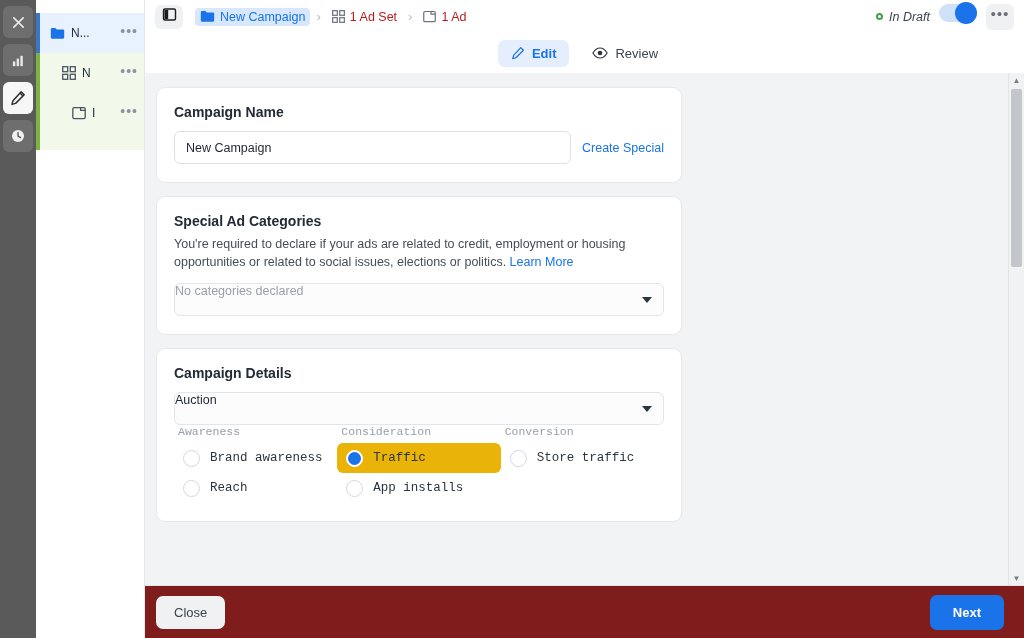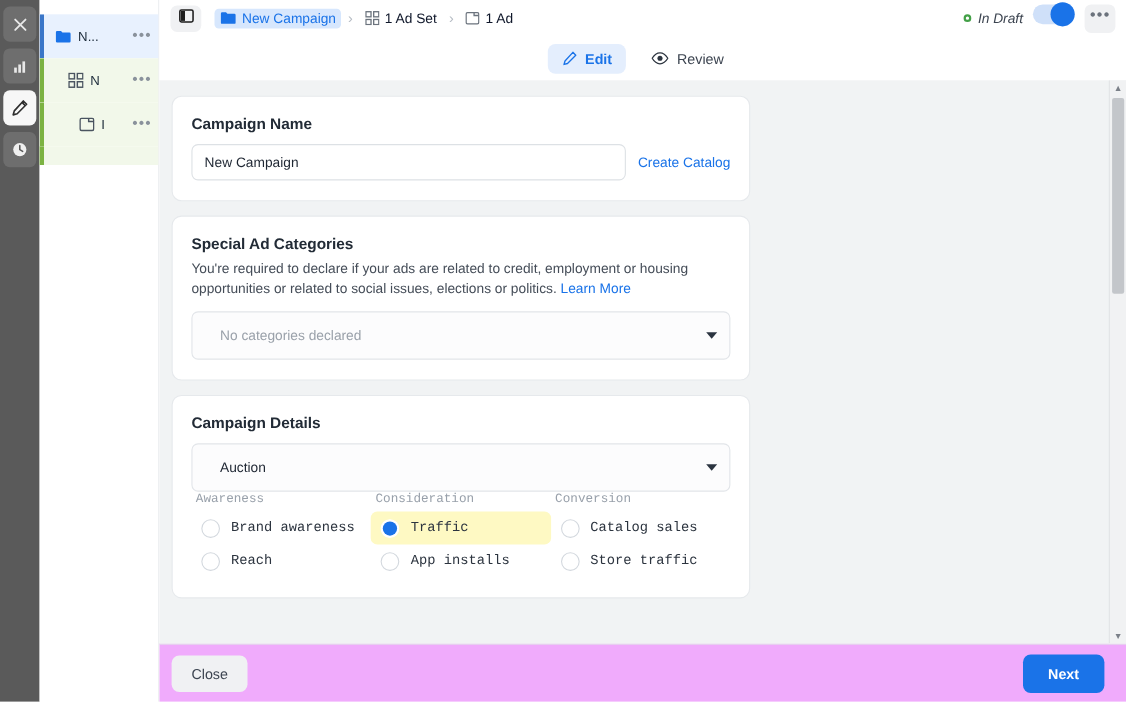--- a/index.html
+++ b/index.html
@@ -79,21 +79,21 @@
   }
   .panel-toggle {
     width: 28px; height: 24px; border-radius: 6px;
     background: #f0f1f3;
     display: flex; align-items: center; justify-content: center;
     cursor: pointer; flex: 0 0 auto;
   }
   .crumbs { display: flex; align-items: center; margin-left: 12px; gap: 5px; }
   .crumb {
     display: flex; align-items: center; gap: 5px;
-    font-size: 12.5px; color: #0f172a;
+    font-size: 12.5px; color: #b91c1c;
     padding: 2px 5px; border-radius: 4px; cursor: pointer;
     white-space: nowrap;
   }
   .crumb.active { background: #d7e7fd; color: #1a73e8; }
   .crumb-sep { color: #b6bcc4; font-size: 13px; padding: 0 1px; }
   .topbar-right {
     margin-left: auto; display: flex; gap: 9px; font-style: italic;
   }
   .status { display: flex; align-items: center; gap: 6px; font-size: 12.5px; color: #3c4450; }
   .status-dot {
@@ -170,25 +170,25 @@
     height: 33px;
     border: 1px solid #dde1e5; border-radius: 6px;
     padding: 0 11px;
     font-size: 12.5px; color: #1f2733;
     font-family: "Liberation Sans", sans-serif;
     background: #ffffff;
     display: flex; align-items: center;
   }
   .select {
     position: relative;
-    height: 44px; width: 100%;
+    height: 33px; width: 100%;
     border: 1px solid #e2e5e9; border-radius: 6px;
     background: #fcfcfd;
-    display: flex; align-items: center;
-    padding: 0 25px;
+    display: flex; 
+    padding: 0 0;
     font-size: 12.5px; color: #1f2733;
     cursor: pointer;
   }
   .select.placeholder { color: #9aa1aa; }
   .select .caret {
     position: absolute; right: 11px; top: 50%;
     transform: translateY(-50%);
     width: 0; height: 0;
     border-left: 5px solid transparent;
     border-right: 5px solid transparent;
@@ -206,21 +206,21 @@
   .obj-col { width: 164px; font-family: Liberation Mono, monospace; }
   .obj-col-head {
     font-size: 11.5px; color: #98a0aa; margin-bottom: 5px;
     padding-left: 4px;
   }
   .radio-row {
     display: flex; align-items: center; gap: 10px;
     height: 30px; padding: 0 9px; border-radius: 6px;
     cursor: pointer;
   }
-  .radio-row.selected { background: #fef9c3; }
+  .radio-row.selected { background: #eab308; }
   .radio {
     flex: 0 0 auto;
     width: 17px; height: 17px; border-radius: 50%;
     border: 1.5px solid #d3d8de; background: #ffffff;
   }
   .radio.on {
     border: 1.5px solid #ffffff;
     background: #ffffff;
     display: flex; align-items: center; justify-content: center;
   }
@@ -247,21 +247,21 @@
   .sb-thumb {
     position: absolute; left: 2px; right: 2px;
     top: 16px; height: 178px;
     background: #c3c6ca; border-radius: 2px; cursor: pointer;
   }
 
   
   .footer {
     height: 53px; flex: 0 0 53px;
     border-top: 1px solid #e2e5e8;
-    background: #f0abfc;
+    background: #7f1d1d;
     display: flex; align-items: center;
     padding: 0 20px 0 11px;
   }
   .btn-close {
     background: #f0f1f3; color: #3c4450;
     border: none; border-radius: 7px;
     padding: 9px 18px; font-size: 13px;
     font-family: "Liberation Sans", sans-serif;
     cursor: pointer;
   }
@@ -435,21 +435,21 @@
       </div>
     </div>
 
     <div class="content">
       <div class="content-inner">
 
         <div class="card">
           <h2>Campaign Name</h2>
           <div class="row-inline">
             <div class="text-input">New Campaign</div>
-            <span class="link-btn">Create Catalog</span>
+            <span class="link-btn">Create Special</span>
           </div>
         </div>
 
         <div class="card">
           <h2>Special Ad Categories</h2>
           <p class="desc"><span>You're required to declare if your ads are related to credit, employment or housing opportunities or related to social issues, elections or politics. </span><span class="link">Learn More</span></p>
           <div class="select placeholder">
             <span>No categories declared</span>
             <span class="caret"></span>
           </div>
@@ -486,24 +486,20 @@
               <div class="radio-row">
                 <span class="radio"></span>
                 <span class="radio-label">App installs</span>
               </div>
             </div>
 
             <div class="obj-col">
               <div class="obj-col-head">Conversion</div>
               <div class="radio-row">
                 <span class="radio"></span>
-                <span class="radio-label">Catalog sales</span>
-              </div>
-              <div class="radio-row">
-                <span class="radio"></span>
                 <span class="radio-label">Store traffic</span>
               </div>
             </div>
 
           </div>
         </div>
 
       </div>
 
       <div class="scrollbar">

